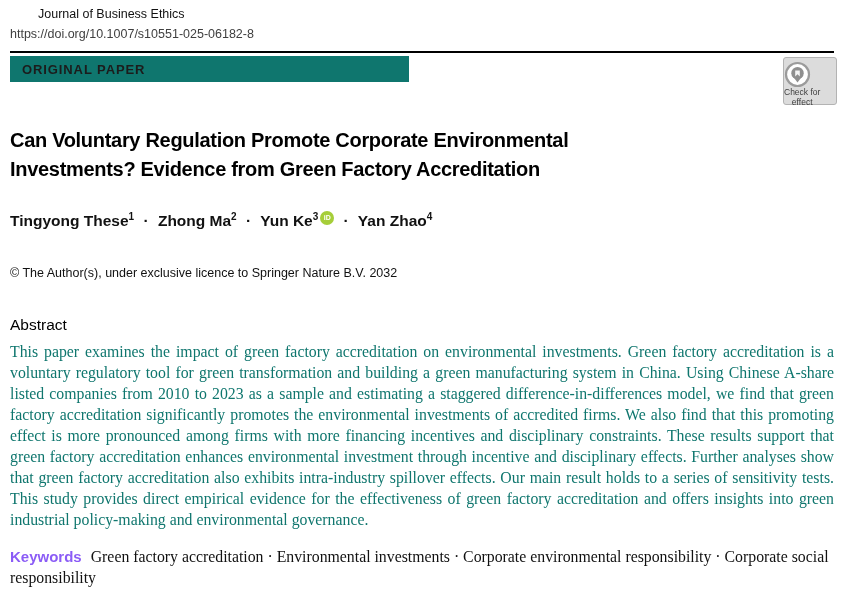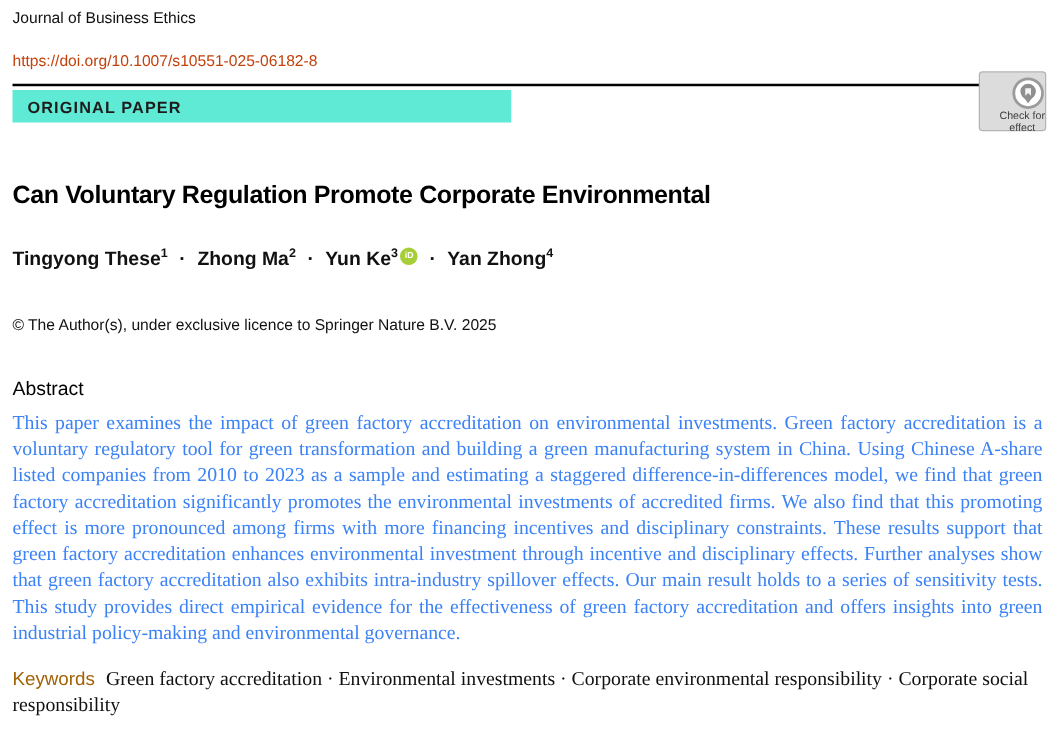--- a/index.html
+++ b/index.html
@@ -5,42 +5,42 @@
   * { margin: 0; padding: 0; box-sizing: border-box; }
   html, body { width: 844px; height: 595px; background: #ffffff; overflow: hidden; }
   body {
     font-family: "Liberation Sans", sans-serif;
     color: #1a1a1a;
     position: relative;
   }
   .content { padding: 7px 10px 0 10px; }
 
   
-  .journal-name { font-size: 12.5px; line-height: 15px; color: #111; }
-  .doi-line { font-size: 12.5px; line-height: 15px; color: #c2410c; margin-top: 20px; text-decoration: none; cursor: pointer; display: inline-block; }
+  .journal-name { font-size: 12.5px; line-height: 15px; color: #111; margin-left: 28px; }
+  .doi-line { font-size: 12.5px; line-height: 15px; color: #404040; margin-top: 5px; text-decoration: none; cursor: pointer; display: inline-block; }
   .rule { height: 2px; background: #000; margin-top: 9px; }
   .type-banner {
     margin-top: 3px;
     width: 399px; height: 26px;
-    background: #5eead4;
+    background: #0f766e;
     display: flex; align-items: center;
     padding-left: 12px;
   }
   .type-banner span {
     font-size: 13px; font-weight: bold; letter-spacing: 0.9px; color: #1c1c1c;
   }
 
   
   .update-badge {
     position: absolute; top: 57px; right: 7px;
     width: 54px; height: 48px;
     background: #dcdcdc;
     border: 1px solid #b3b3b3;
     border-radius: 3px;
-    display: flex; flex-direction: column; align-items: flex-end;
+    display: flex; flex-direction: column; align-items: flex-start;
     padding-top: 3px;
     cursor: pointer;
   }
   .update-badge svg { display: block; }
   .badge-text { font-size: 8.5px; line-height: 9.5px; color: #3d3d3d; text-align: center; }
 
   
   .title {
     margin-top: 44px;
     font-size: 20px; font-weight: bold; color: #000;
@@ -59,29 +59,29 @@
   }
 
   
   .history { margin-top: 36px; font-size: 12.5px; line-height: 15.5px; color: #111; }
 
   
   .abstract-heading { margin-top: 34px; font-size: 15.5px; font-weight: normal; color: #000; }
   .abstract-body {
     margin-top: 7px;
     font-family: "Liberation Serif", serif;
-    font-size: 15.8px; line-height: 21px; color: #3b82f6;
+    font-size: 15.8px; line-height: 21px; color: #0f766e;
     text-align: justify;
   }
 
   
   .keywords { margin-top: 16px; font-family: "Liberation Serif", serif; font-size: 15.8px; line-height: 21px; color: #111; }
   .keywords .kw-label {
     font-family: "Liberation Sans", sans-serif;
-    font-size: 15px; font-weight: normal; color: #a16207;
+    font-size: 15px; font-weight: bold; color: #8b5cf6;
     margin-right: 9px;
   }
 </style>
 </head>
 <body>
 
 <div class="content">
 
   <div class="journal-name">Journal of Business Ethics</div>
   <a class="doi-line">https://doi.org/10.1007/s10551-025-06182-8</a>
@@ -102,34 +102,35 @@
       </svg>
     </span>
     <div class="badge-text">
       <div>Check for</div>
       <div>effect</div>
     </div>
   </div>
 
   <div class="title">
     <div>Can Voluntary Regulation Promote Corporate Environmental</div>
+    <div>Investments? Evidence from Green Factory Accreditation</div>
   </div>
 
   <div class="authors">
     <span><span>Tingyong These</span><sup>1</sup></span>
     <span class="author-sep">·</span>
     <span><span>Zhong Ma</span><sup>2</sup></span>
     <span class="author-sep">·</span>
     <span><span>Yun Ke</span><sup>3</sup></span><span class="orcid">iD</span>
     <span class="author-sep">·</span>
-    <span><span>Yan Zhong</span><sup>4</sup></span>
+    <span><span>Yan Zhao</span><sup>4</sup></span>
   </div>
 
   <div class="history">
-    <div>© The Author(s), under exclusive licence to Springer Nature B.V. 2025</div>
+    <div>© The Author(s), under exclusive licence to Springer Nature B.V. 2032</div>
   </div>
 
   <div class="abstract-heading">Abstract</div>
   <div class="abstract-body">This paper examines the impact of green factory accreditation on environmental investments. Green factory accreditation is a voluntary regulatory tool for green transformation and building a green manufacturing system in China. Using Chinese A-share listed companies from 2010 to 2023 as a sample and estimating a staggered difference-in-differences model, we find that green factory accreditation significantly promotes the environmental investments of accredited firms. We also find that this promoting effect is more pronounced among firms with more financing incentives and disciplinary constraints. These results support that green factory accreditation enhances environmental investment through incentive and disciplinary effects. Further analyses show that green factory accreditation also exhibits intra-industry spillover effects. Our main result holds to a series of sensitivity tests. This study provides direct empirical evidence for the effectiveness of green factory accreditation and offers insights into green industrial policy-making and environmental governance.</div>
 
   <div class="keywords">
     <span class="kw-label">Keywords</span><span>Green factory accreditation · Environmental investments · Corporate environmental responsibility · Corporate social responsibility</span>
   </div>
 
 </div>

